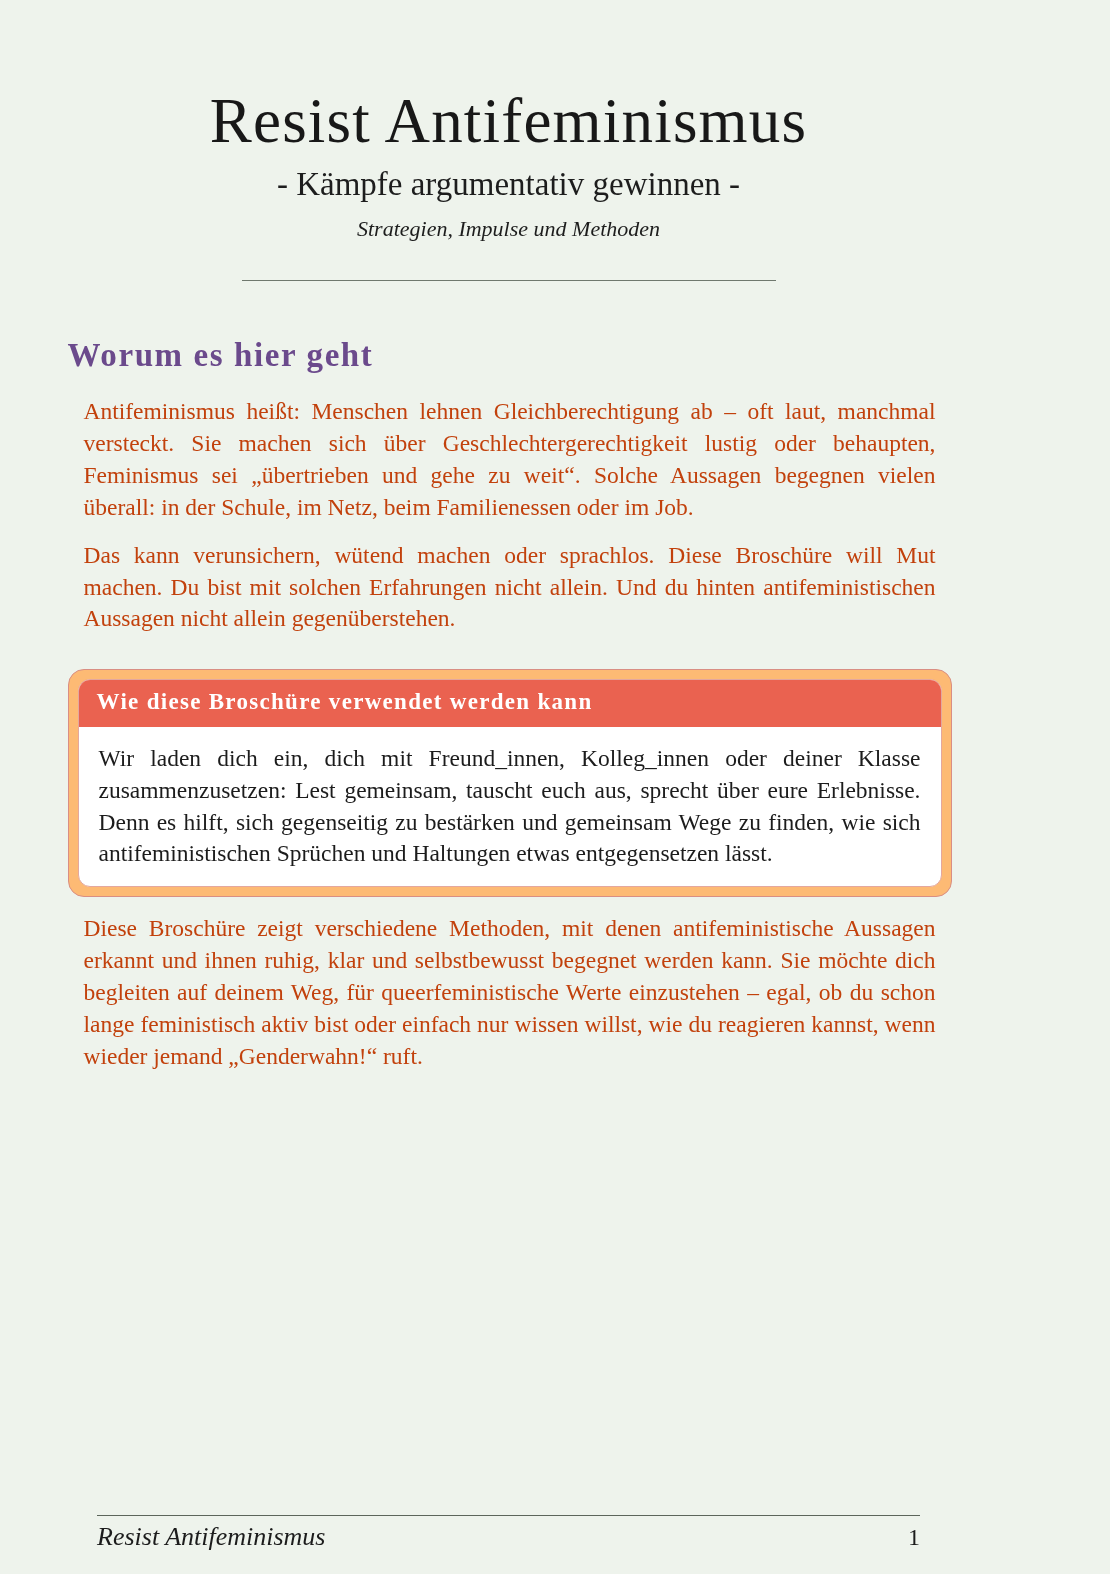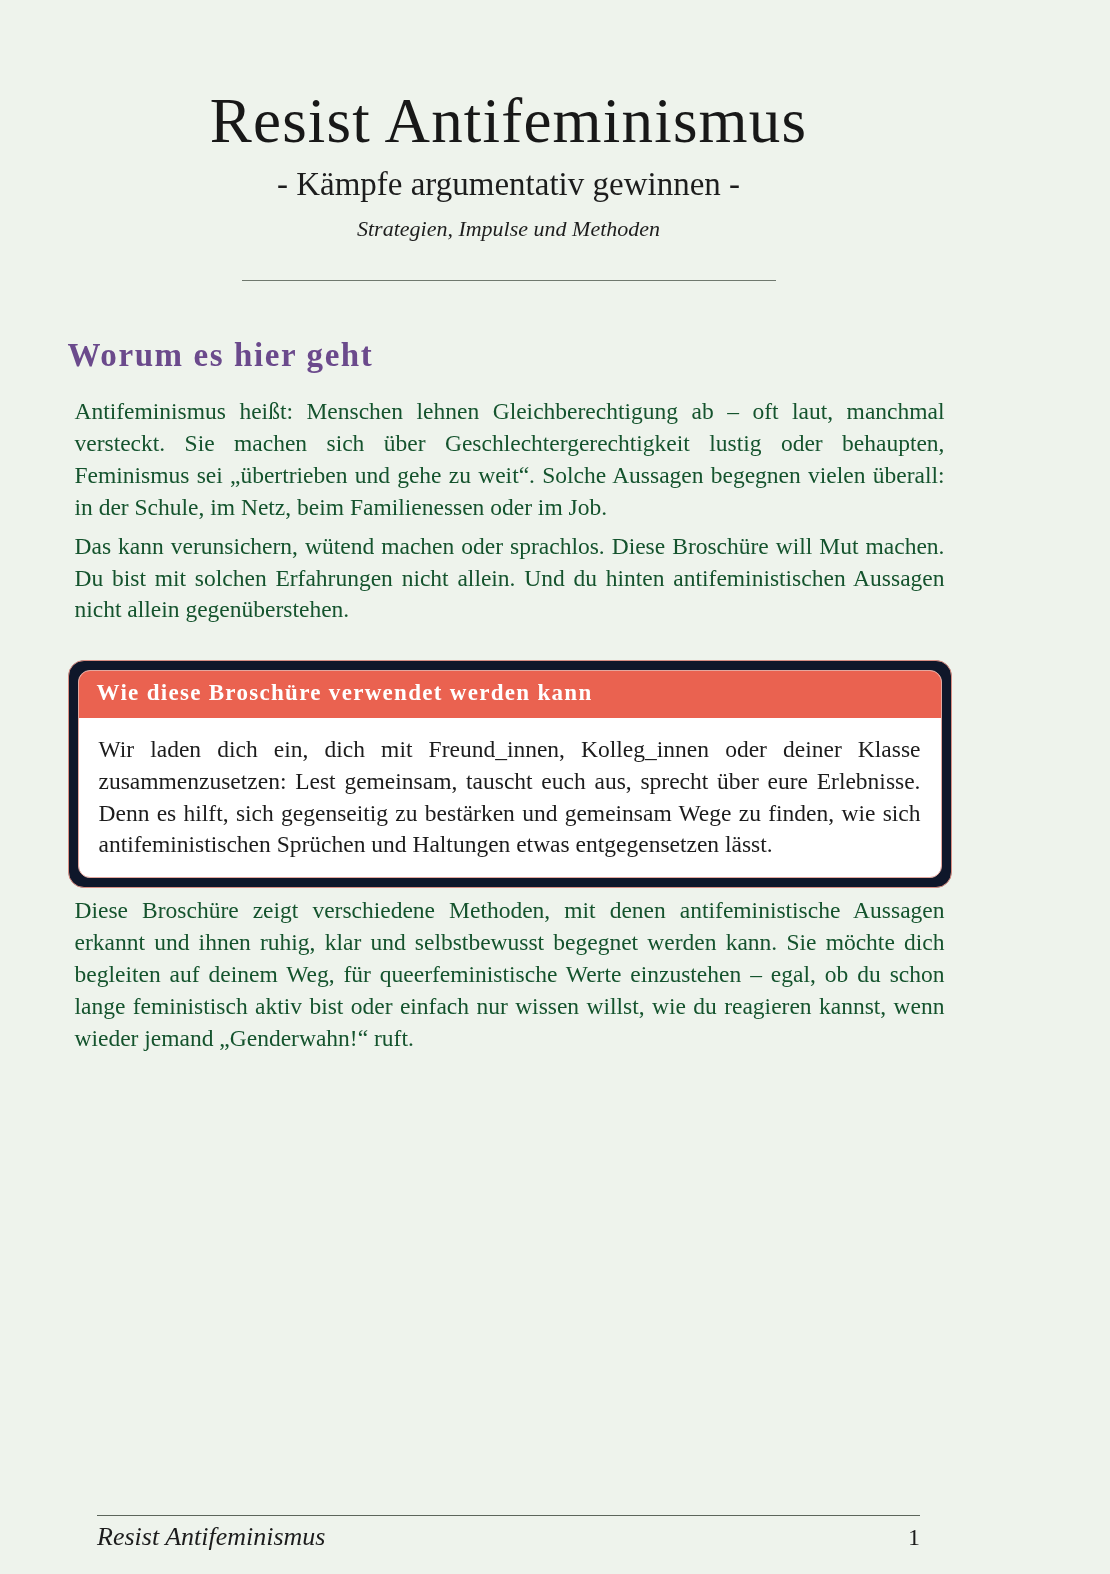--- a/index.html
+++ b/index.html
@@ -72,34 +72,34 @@
     font-weight: bold;
     letter-spacing: 1.6px;
     margin: 56px 0 22px 0;
   }
 
   p.body {
     font-size: 23.5px;
     line-height: 1.355;
     text-align: justify;
     text-justify: inter-word;
-    margin: 7px;
-    color: #14532d;
+    margin: 16px;
+    color: #c2410c;
     hyphens: manual;
   }
   p.body + p.body {
     margin-top: 0;
   }
 
   
   .callout-outer {
     margin: 34px 0 0 0;
     border: 1.6px solid #d98e83;
     border-radius: 16px;
-    background: #0f172a;
+    background: #fdba74;
     padding: 9px;
     box-sizing: border-box;
   }
   .callout-card {
     border: 1.4px solid #e4a79e;
     border-radius: 12px;
     background: #ffffff;
     overflow: hidden;
   }
   .callout-header {

